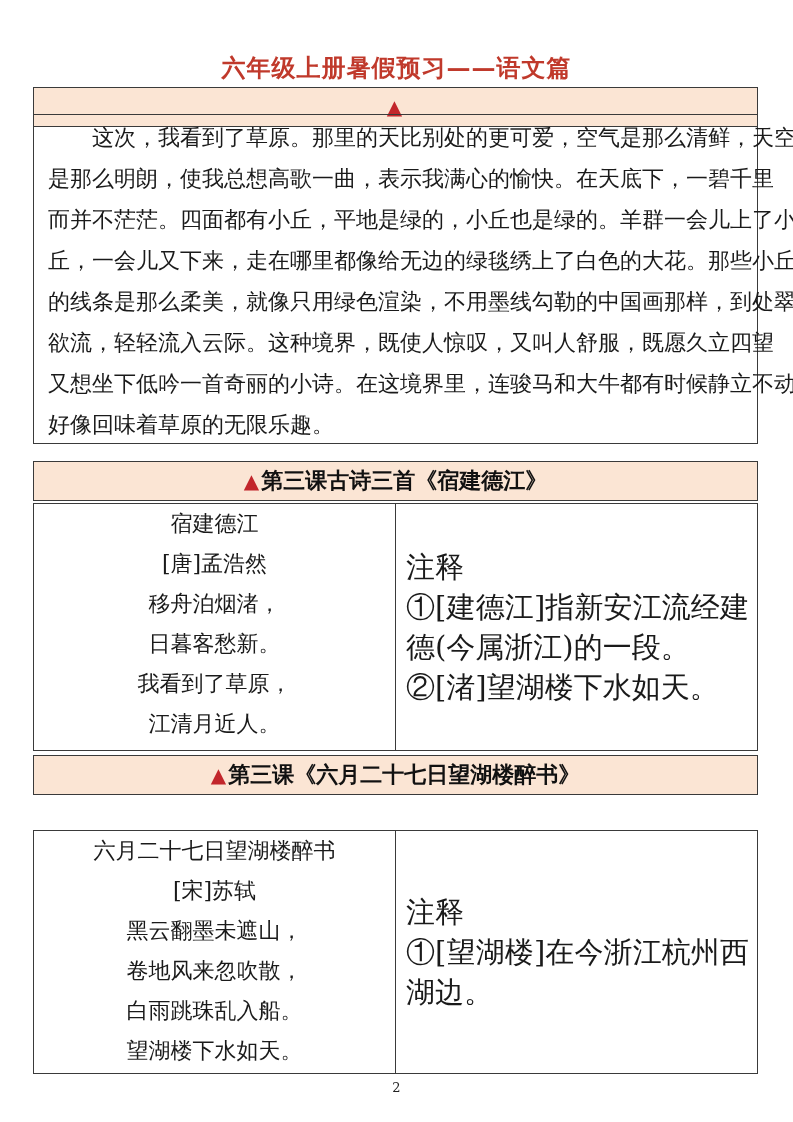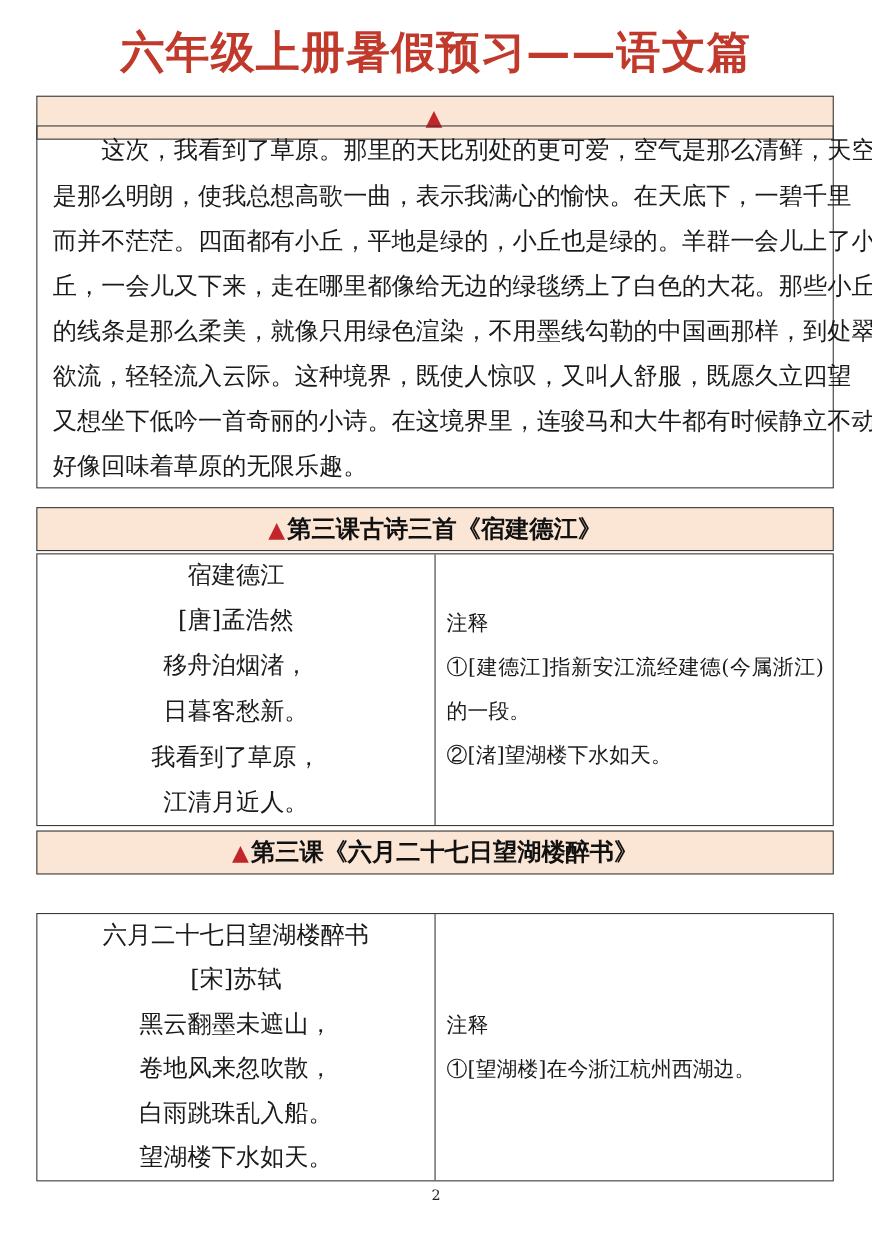--- a/index.html
+++ b/index.html
@@ -5,23 +5,23 @@
   html,body{margin:0;padding:0;background:#ffffff;}
   .page{
     position:relative;
     width:793px;height:1122px;
     background:#ffffff;
     font-family:"DejaVu Serif","Liberation Serif",serif;
     color:#1a1a1a;
     overflow:hidden;
   }
   .doc-title{
-    position:absolute;top:20px;left:0;width:100%;
+    position:absolute;top:52px;left:0;width:100%;
     text-align:center;
-    font-size:40px;font-weight:bold;
+    font-size:24px;font-weight:bold;
     color:#c0392b;
     letter-spacing:1px;
   }
   .box{
     position:absolute;left:33px;width:725px;
     border:1px solid #3a3a3a;
     box-sizing:border-box;
   }
   .sec-header{
     background:#fbe5d4;
@@ -44,31 +44,31 @@
   .para-line.indent{text-indent:2em;}
   .hdr2{top:461px;}
   .table{
     display:flex;flex-direction:row;align-items:stretch;
   }
   .tbl1{top:503px;height:248px;}
   .tbl2{top:830px;height:244px;}
   .cell-left{
     width:362px;box-sizing:border-box;
     border-right:1px solid #3a3a3a;
-    display:flex;flex-direction:column;justify-content:space-between;
+    display:flex;flex-direction:column;justify-content:flex-start;
     text-align:center;
     font-size:22px;
   }
   .cell-left .poem-line{line-height:40px;}
   .tbl2 .cell-left .poem-line{line-height:40px;}
   .cell-right{
     flex:1;
     display:flex;flex-direction:column;justify-content:center;
     padding:0 8px 0 10px;
-    font-size:19px;
+    font-size:29px;
     box-sizing:border-box;
   }
   .cell-right .note-line{line-height:40px;text-align:justify;}
   .hdr3{top:755px;}
   .page-number{
     position:absolute;top:1080px;left:0;width:100%;
     text-align:center;font-size:13px;color:#222;
   }
 </style>
 </head>

